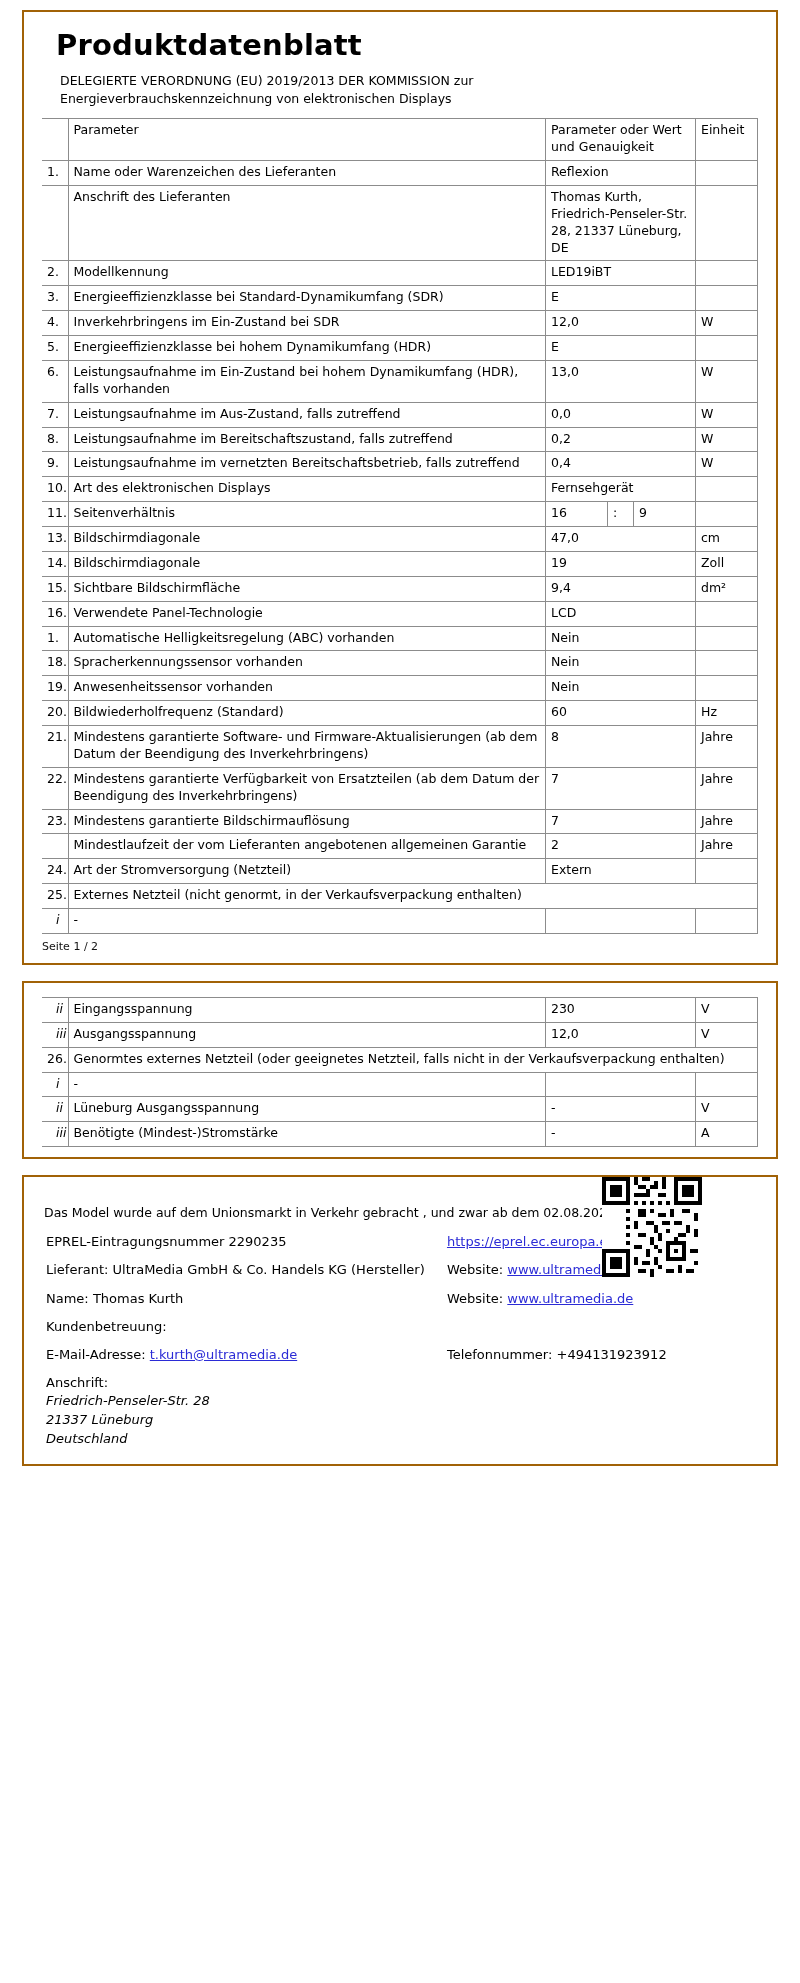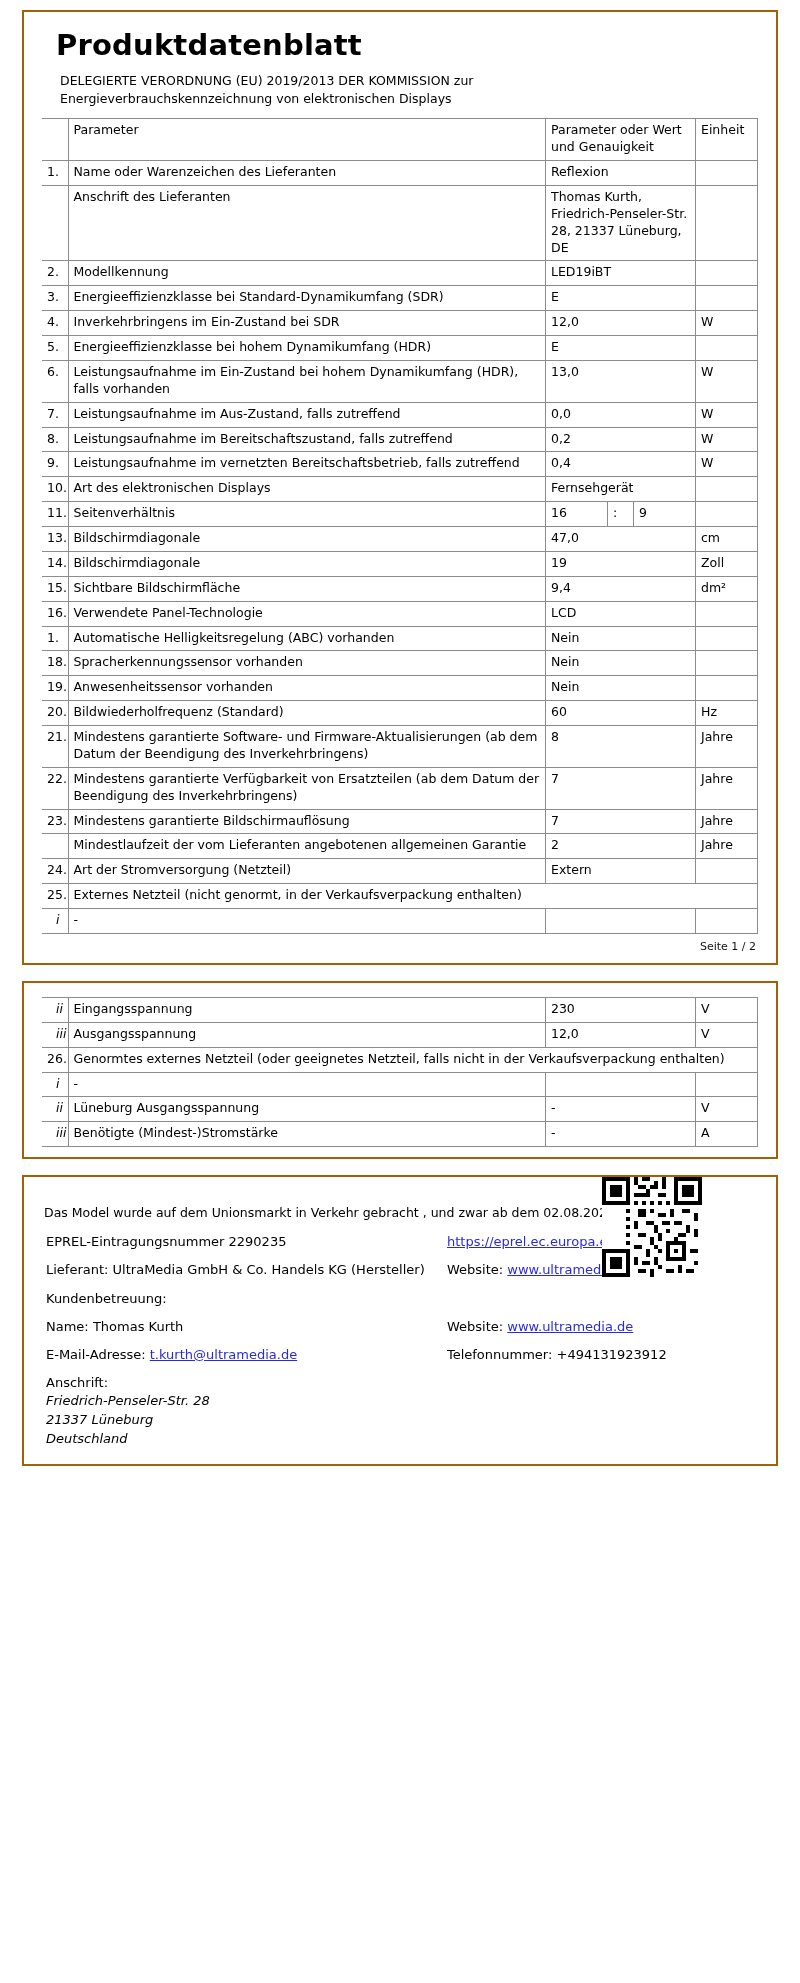--- a/index.html
+++ b/index.html
@@ -53,21 +53,21 @@
   .c-num { width: 26px; text-align: left; padding-left: 2px !important; }
   .c-par { width: auto; }
   .c-v1 { width: 62px; text-align: right; }
   .c-v2 { width: 26px; text-align: center; }
   .c-v3 { width: 62px; text-align: right; }
   .c-unit { width: 62px; }
   .val-right { text-align: right; }
   .val-center { text-align: center; }
   .no-border-l { border-left: none !important; }
   .pageno {
-    text-align: right;
+    text-align: left;
     font-size: 11px;
     margin: 6px 2px 0 0;
     color: #111;
   }
   .sheet2 { margin-top: 16px; }
   .note {
     margin: 14px 2px 8px 2px;
     font-size: 12.5px;
   }
   .qr-wrap {
@@ -464,32 +464,32 @@
             <td>
               <span class="lbl">Lieferant:</span>
               <span>UltraMedia GmbH &amp; Co. Handels KG (Hersteller)</span>
             </td>
             <td>
               <span class="lbl">Website:</span>
               <span class="link">www.ultramedia.de</span>
             </td>
           </tr>
           <tr>
+            <td>
+              <span class="lbl">Name:</span>
+              <span>Thomas Kurth</span>
+            </td>
+            <td>
+              <span class="lbl">Website:</span>
+              <span class="link">www.ultramedia.de</span>
+            </td>
+          </tr>
+          <tr>
             <td colspan="2">
               <span class="lbl">Kundenbetreuung:</span>
-            </td>
-          </tr>
-          <tr>
-            <td>
-              <span class="lbl">Name:</span>
-              <span>Thomas Kurth</span>
-            </td>
-            <td>
-              <span class="lbl">Website:</span>
-              <span class="link">www.ultramedia.de</span>
             </td>
           </tr>
           <tr>
             <td>
               <span class="lbl">E-Mail-Adresse:</span>
               <span class="link">t.kurth@ultramedia.de</span>
             </td>
             <td>
               <span class="lbl">Telefonnummer:</span>
               <span>+494131923912</span>

